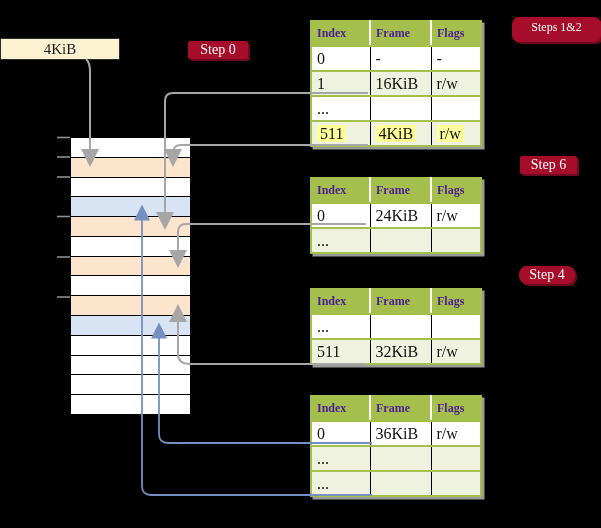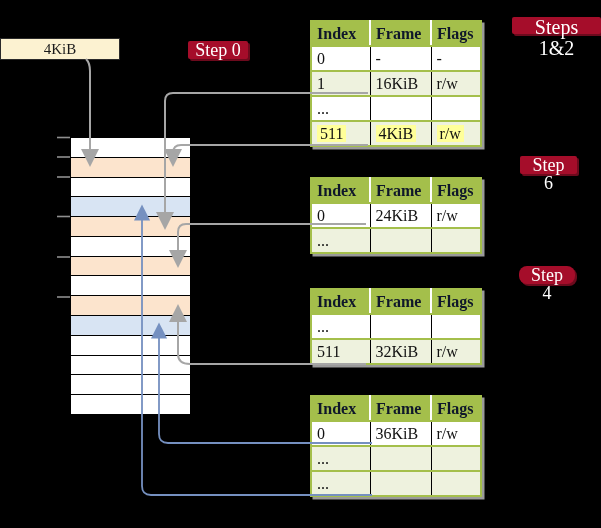--- a/index.html
+++ b/index.html
@@ -9,25 +9,25 @@
   }
   
   .frame-label{
     position:absolute;left:0;top:38px;width:118px;height:20px;
     background:var(--label-cream,#fcf2d1);border:1px solid #2a2a2a;
     color:#1a1a1a;font-size:15px;text-align:center;line-height:20px;z-index:3;
   }
   
   .badge{
     position:absolute;background:var(--badge-red,#a50d2a);color:#fff;
-    font-size:18px;text-align:center;border-radius:2px;z-index:3;
+    font-size:14px;text-align:center;border-radius:2px;z-index:3;
     box-shadow:2px 2px 0 var(--badge-shadow,#6d0a1d);padding:0 6px;line-height:18px;height:18px;
   }
   #badge-step0{left:188px;top:41px;width:48px;}
-  #badge-steps12{left:512px;top:17px;width:77px;height:17px;line-height:21px;font-size:20px;}
+  #badge-steps12{left:512px;top:17px;width:77px;height:25px;line-height:21px;font-size:12px;border-radius:7px;}
   #badge-step3{left:520px;top:156px;width:45px;}
   #badge-step4{left:519px;top:266px;width:44px;border-radius:8px;}
   
   #memory-stack{
     position:absolute;left:70px;top:137px;width:119px;height:276px;
     border:1.5px solid #000;display:flex;flex-direction:column;z-index:1;background:#fff;
   }
   .mrow{flex:1;border-bottom:1.5px solid #000;background:#fff;}
   .mrow:last-child{border-bottom:none;}
   .mrow.table{background:var(--frame-peach,#fce4cd);}
@@ -37,23 +37,23 @@
     position:absolute;left:310px;border-collapse:collapse;table-layout:fixed;
     width:170px;background:#fff;z-index:2;
     box-shadow:2.5px 2.5px 0 var(--shadow-gray,#9a9a9a);font-size:16px;color:#111;
   }
   #ptable-1{top:20px;}
   #ptable-2{top:177px;}
   #ptable-3{top:288px;}
   #ptable-4{top:395px;}
   .ptable col.c1{width:59px;}.ptable col.c2{width:61px;}.ptable col.c3{width:50px;}
   .ptable th{
-    background:var(--table-green,#a4bf4b);color:#0f172a;font-weight:bold;
+    background:var(--table-green,#a4bf4b);color:#4c1d95;font-weight:bold;
     border:2px solid var(--table-green,#a4bf4b);border-right:2px solid #fff;
-    height:23px;text-align:left;padding:0 2px 0 5px;font-size:16px;
+    height:23px;text-align:left;padding:0 2px 0 5px;font-size:12px;
   }
   .ptable th:last-child{border-right:2px solid var(--table-green,#a4bf4b);margin-left:40px;}
   .ptable td{
     border-top:2px solid var(--table-green,#a4bf4b);
     border-bottom:2px solid var(--table-green,#a4bf4b);
     border-right:1.5px solid #000;border-left:1.5px solid #000;
     height:23px;padding:0 0 0 5px;white-space:nowrap;overflow:hidden;
   }
   .ptable td:first-child{border-left:2px solid var(--table-green,#a4bf4b);}
   .ptable td:last-child{border-right:2px solid var(--table-green,#a4bf4b);}

